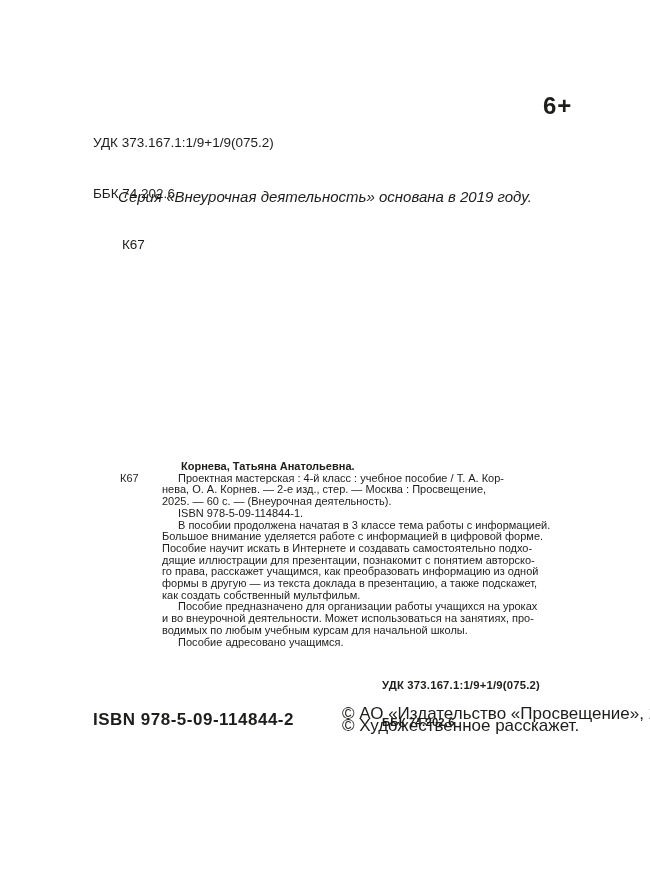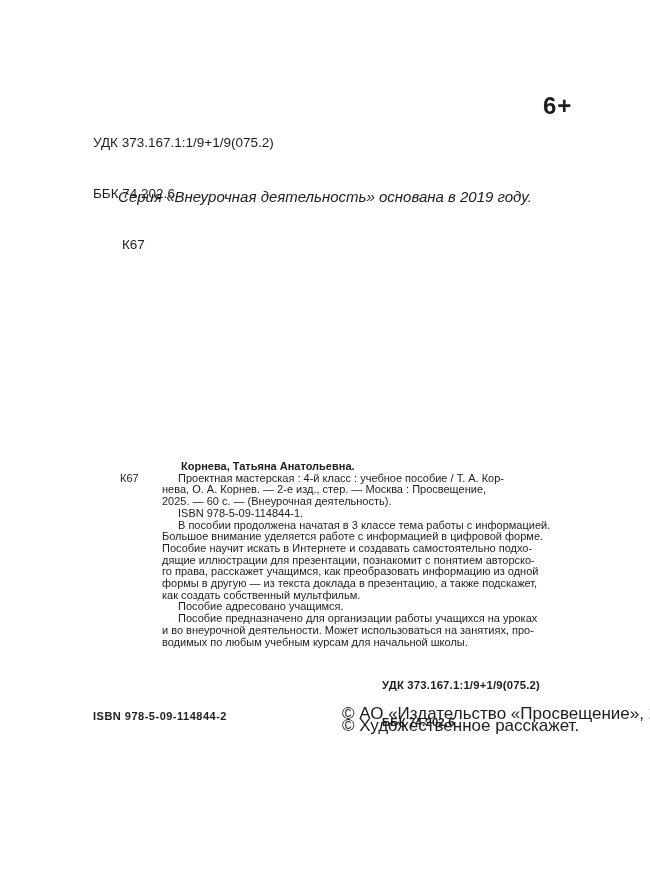--- a/index.html
+++ b/index.html
@@ -50,21 +50,21 @@
 
   .class-block {
     margin-top: 6px; margin-left: auto; width: fit-content;
     font-weight: bold; font-size: 11.3px; line-height: 12.3px;
     letter-spacing: 0.2px; white-space: pre;
   }
 
   
   .footer-isbn {
     position: absolute; left: 93px; top: 710px;
-    font-weight: bold; font-size: 11px; letter-spacing: 0.5px;
+    font-weight: bold; font-size: 17px; letter-spacing: 0.5px;
     white-space: nowrap;
   }
   .copyrights {
     position: absolute; left: 342px; top: 708px;
     font-size: 17px; line-height: 12.4px; white-space: nowrap;
   }
   .copyrights .ind { padding-left: 13px; }
 </style>
 </head>
 <body>
@@ -89,24 +89,24 @@
 нева, О. А. Корнев. — 2-е изд., стер. — Москва : Просвещение,
 2025. — 60 с. — (Внеурочная деятельность).</div>
     <div class="pre indent1">ISBN 978-5-09-114844-1.</div>
     <div class="pre indent1">В пособии продолжена начатая в 3 классе тема работы с информацией.
 Большое внимание уделяется работе с информацией в цифровой форме.
 Пособие научит искать в Интернете и создавать самостоятельно подхо-
 дящие иллюстрации для презентации, познакомит с понятием авторско-
 го права, расскажет учащимся, как преобразовать информацию из одной
 формы в другую — из текста доклада в презентацию, а также подскажет,
 как создать собственный мультфильм.</div>
-    <div class="pre indent1">Пособие адресовано учащимся.</div>
     <div class="pre indent1">Пособие предназначено для организации работы учащихся на уроках
 и во внеурочной деятельности. Может использоваться на занятиях, про-
 водимых по любым учебным курсам для начальной школы.</div>
+    <div class="pre indent1">Пособие адресовано учащимся.</div>
     <div class="class-block">
       <div>УДК 373.167.1:1/9+1/9(075.2)</div>
       <div>ББК 74.202.6</div>
     </div>
   </div>
 
   <div class="footer-isbn">ISBN 978-5-09-114844-2</div>
 
   <div class="copyrights">
     <div>© АО «Издательство «Просвещение», 2023</div>

